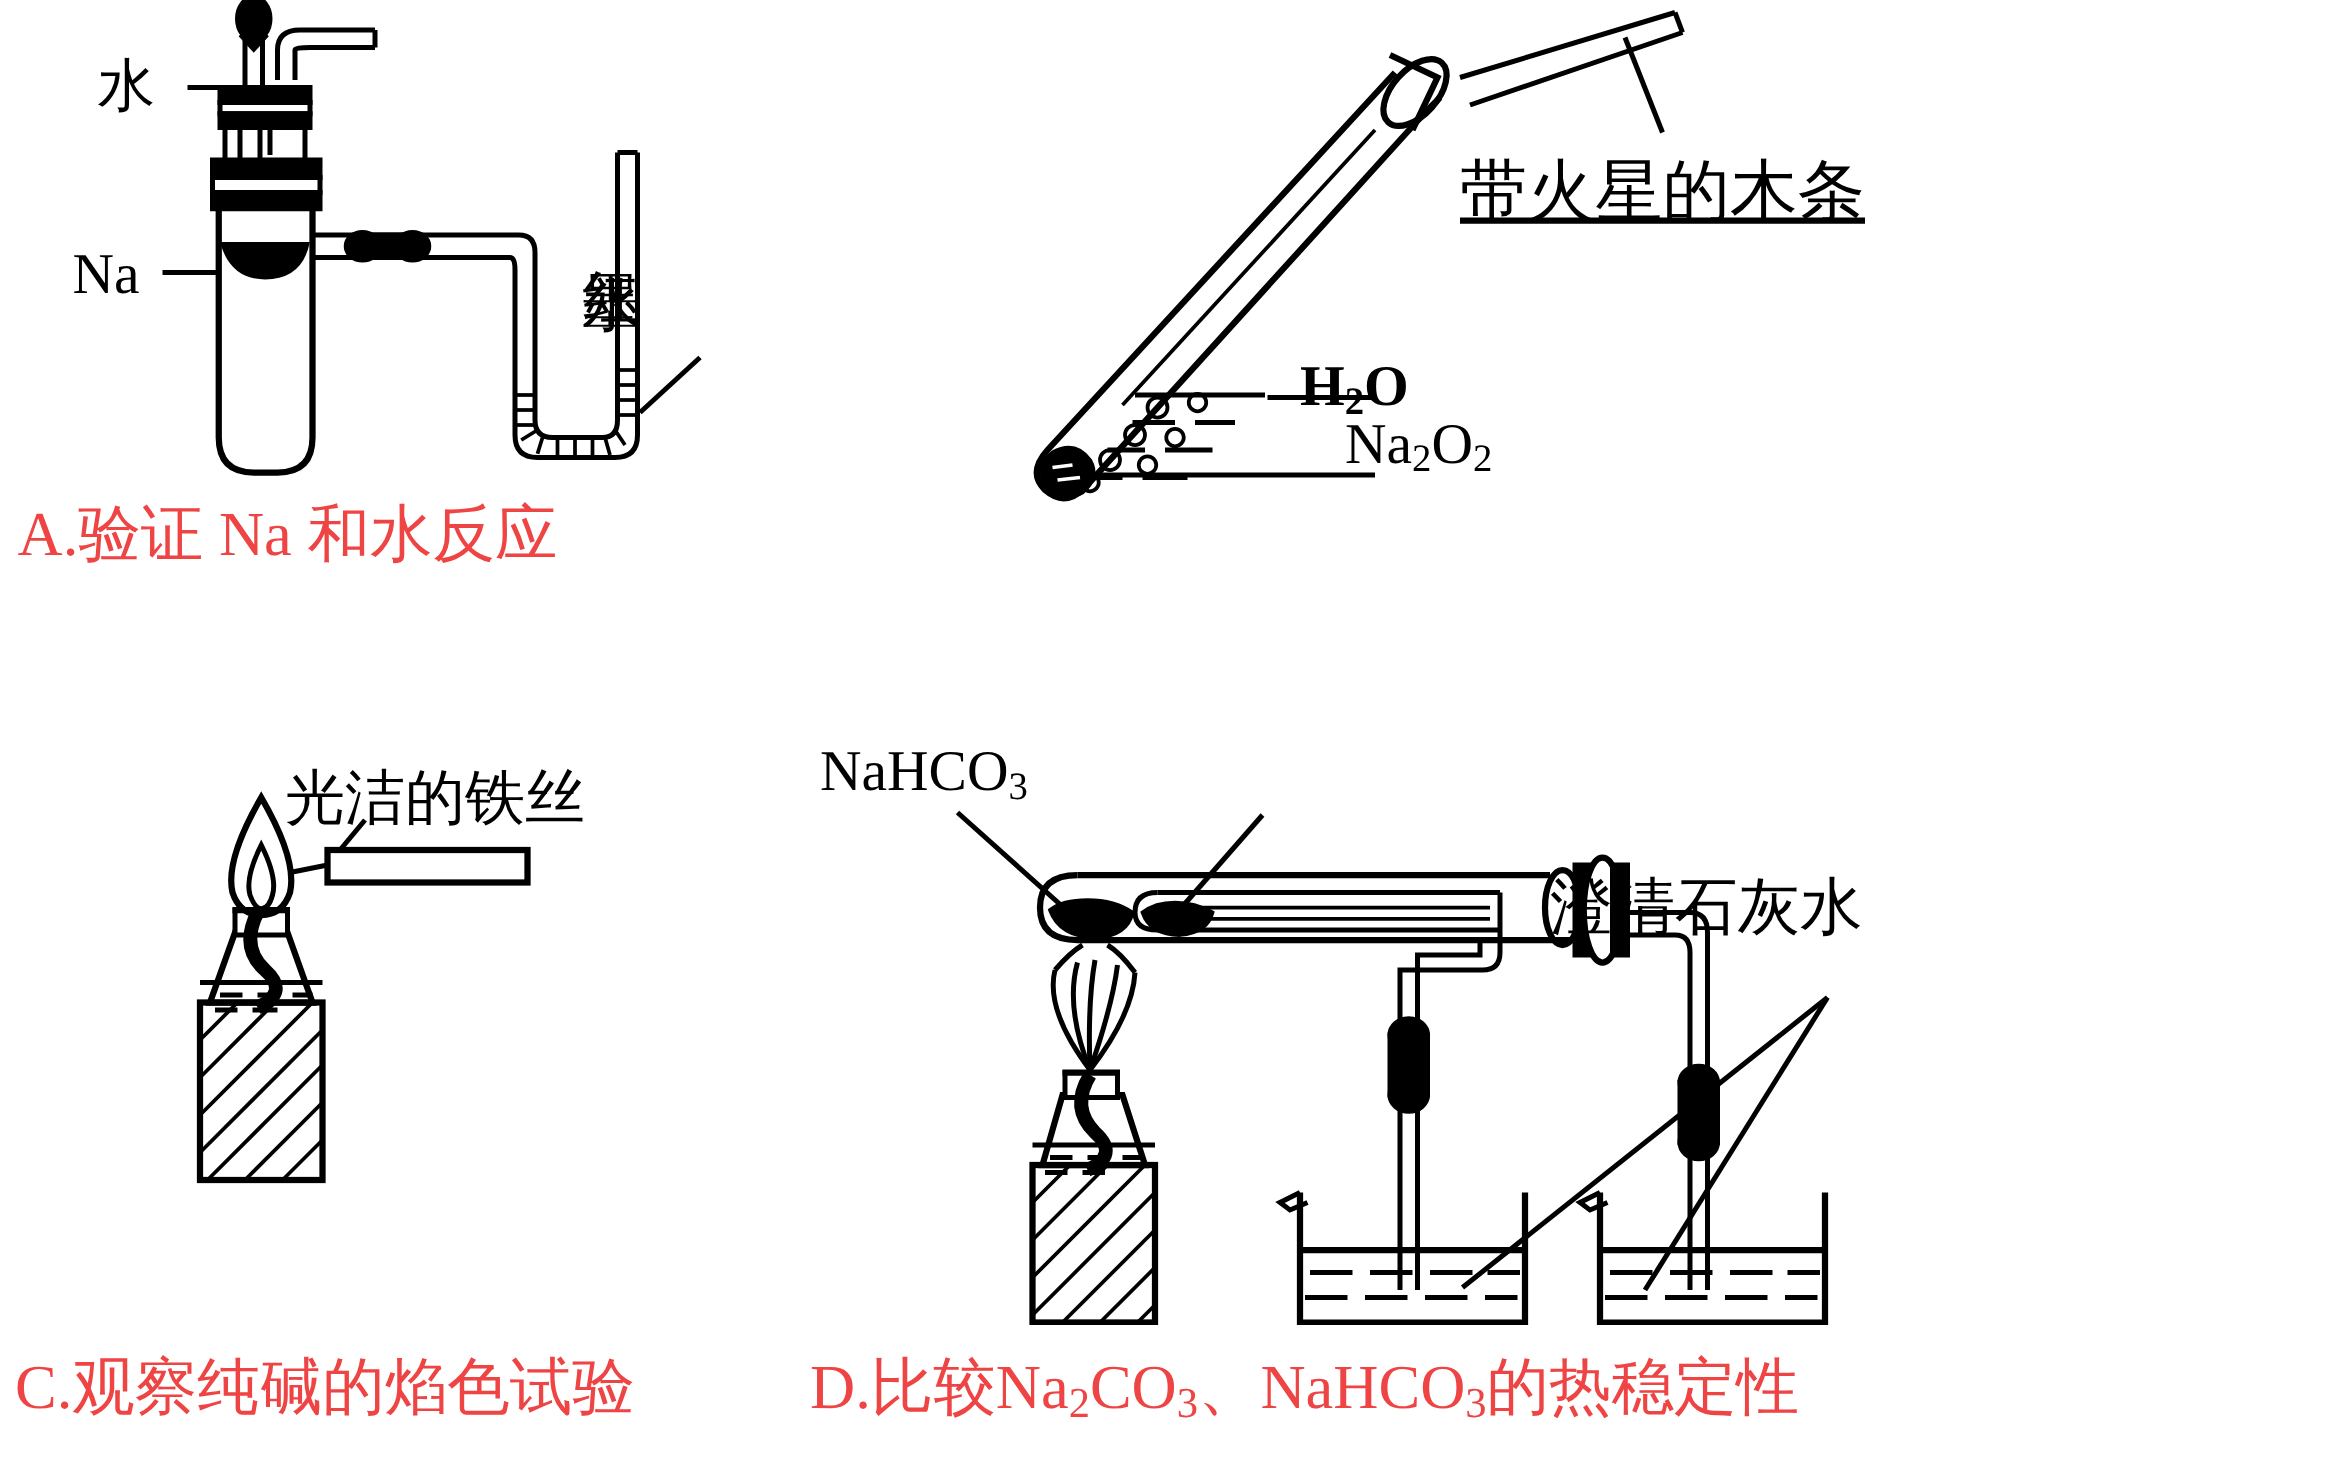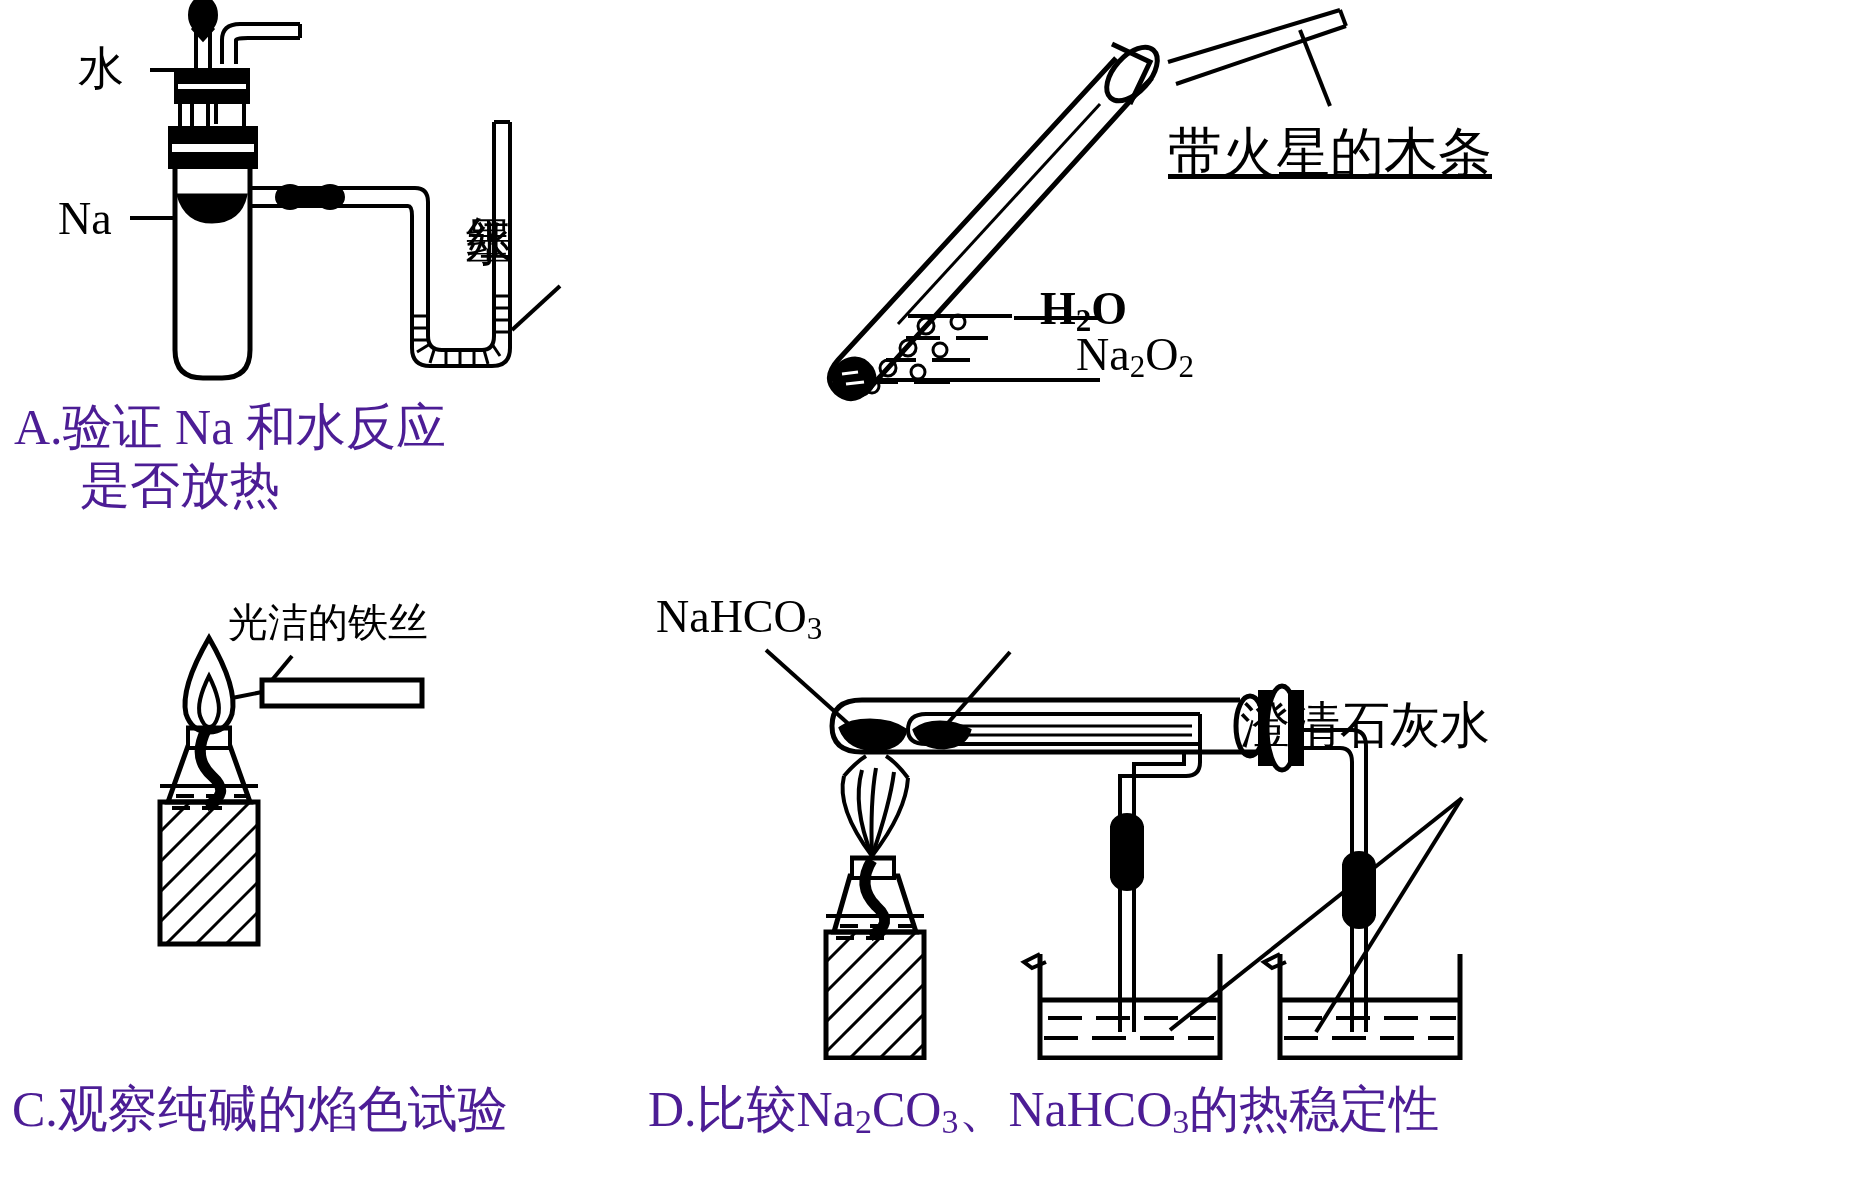--- a/index.html
+++ b/index.html
@@ -29,21 +29,21 @@
     left: 0;
     top: 0;
   }
   .caption {
     position: absolute;
     font-family: "Liberation Serif", "DejaVu Serif", serif;
     font-size: 50px;
     line-height: 58px;
     letter-spacing: 0px;
     white-space: nowrap;
-    color: #4c1d95;
+    color: #ef4444;
   }
   .caption .sub {
     font-size: 34px;
     vertical-align: -0.22em;
   }
   .lbl {
     position: absolute;
     font-family: "Liberation Serif", "DejaVu Serif", serif;
     font-size: 46px;
     line-height: 50px;
@@ -135,21 +135,20 @@
         <path d="M512 330 L560 286" stroke-width="4"></path>
       </g>
     </svg>
 
     <div class="lbl" style="left:78px; top:44px;">水</div>
     <div class="lbl" style="left:58px; top:194px;">Na</div>
     <div class="lbl vert" style="left:466px; top:180px;">红墨水</div>
 
     <div class="caption" style="left:14px; top:398px;">
       <span>A.验证 Na 和水反应</span>
-      <span class="cap-l2">是否放热</span>
     </div>
   </div>
 
   <div class="panel" style="left:640px; top:0px; width:1226px; height:580px;">
     <svg class="fig" width="1000" height="420" viewBox="0 0 1000 420">
       <g fill="none" stroke="#000" stroke-width="4">
 
         <path d="M476 58 L198 360 Q182 378 196 392 Q212 406 228 390 L500 90" stroke-width="5"></path>
 
         <path d="M500 90 L512 78" stroke-width="5"></path>
@@ -246,21 +245,21 @@
 
         <path d="M209 96 Q196 122 200 136 Q204 147 209 147 Q215 147 218 136 Q222 122 209 96 Z" stroke-width="4"></path>
 
         <rect x="262" y="100" width="160" height="26" stroke-width="5"></rect>
         <path d="M232 118 L262 112" stroke-width="4"></path>
 
         <path d="M272 100 L292 76" stroke-width="4"></path>
       </g>
     </svg>
 
-    <div class="lbl" style="left:228px; top:18px; font-size:40px;">光洁的铁丝</div>
+    <div class="lbl" style="left:228px; top:34px; font-size:48px;">光洁的铁丝</div>
 
     <div class="caption" style="left:12px; top:500px;">C.观察纯碱的焰色试验</div>
   </div>
 
   <div class="panel" style="left:640px; top:580px; width:1226px; height:600px;">
     <svg class="fig" width="1226" height="480" viewBox="0 0 1226 480">
       <g fill="none" stroke="#000" stroke-width="4">
 
         <path d="M222 120 Q192 120 192 146 Q192 172 222 172 L620 172" stroke-width="5"></path>
         <path d="M222 120 L600 120" stroke-width="5"></path>

